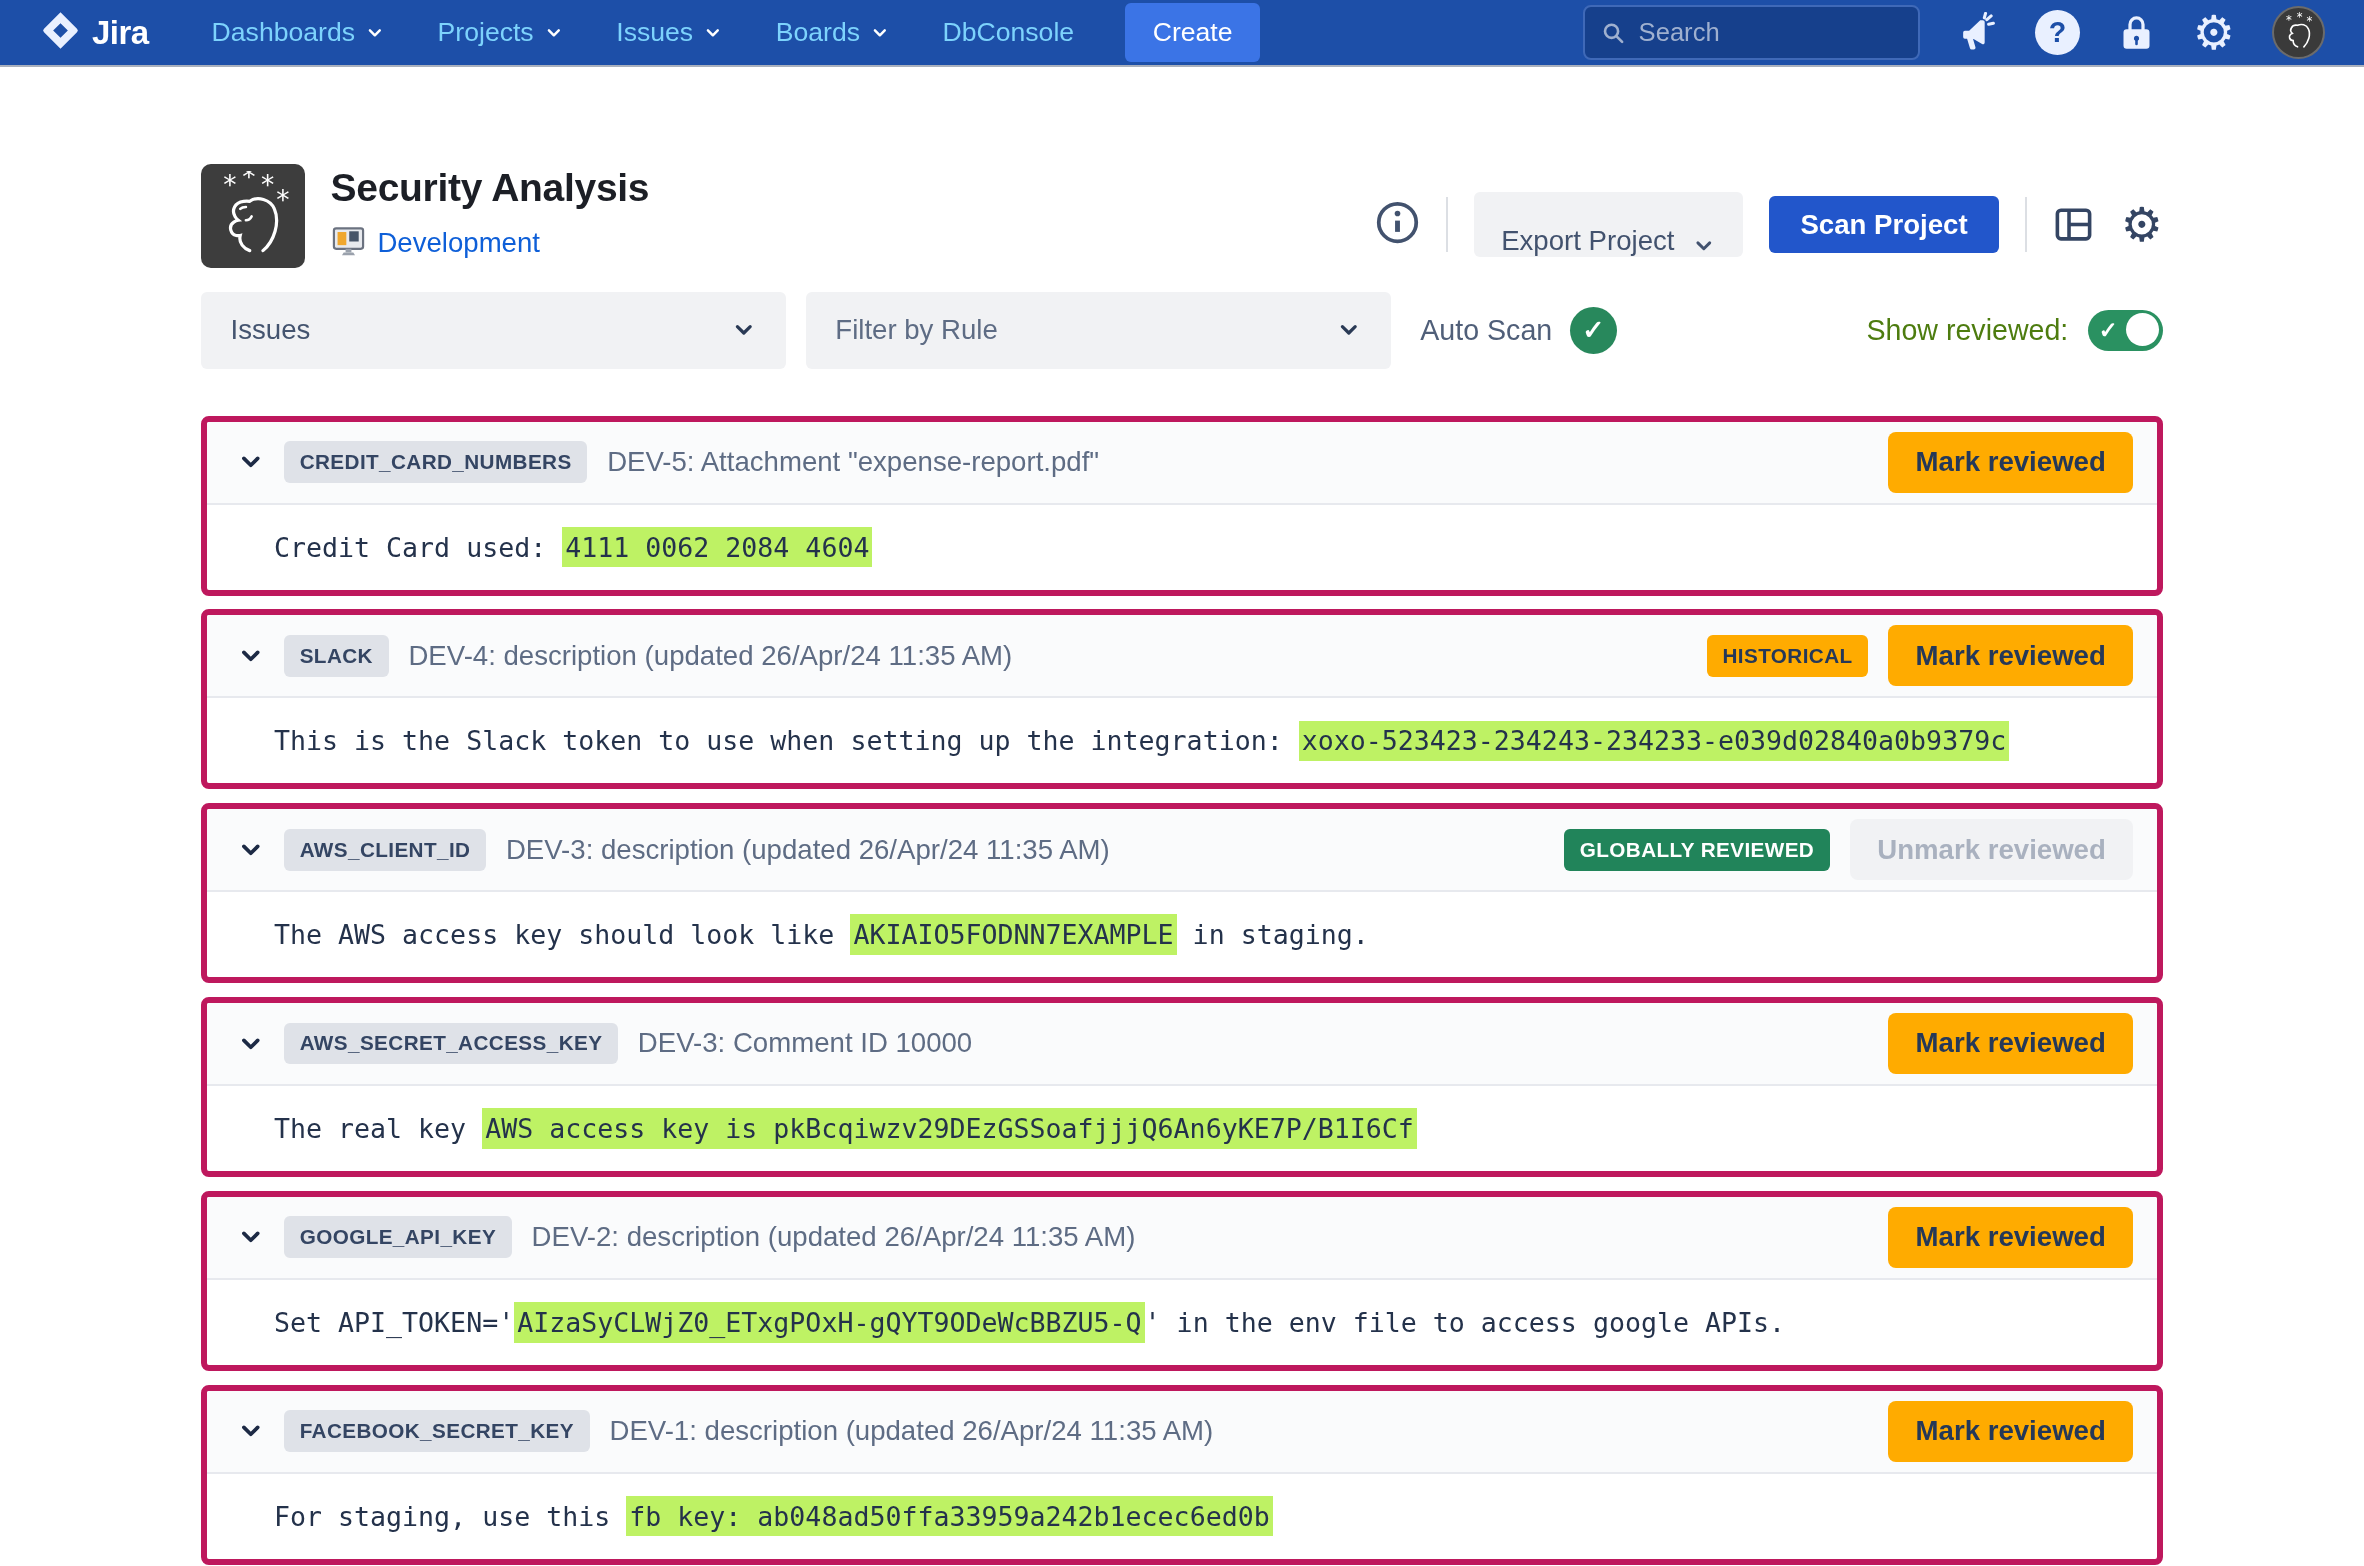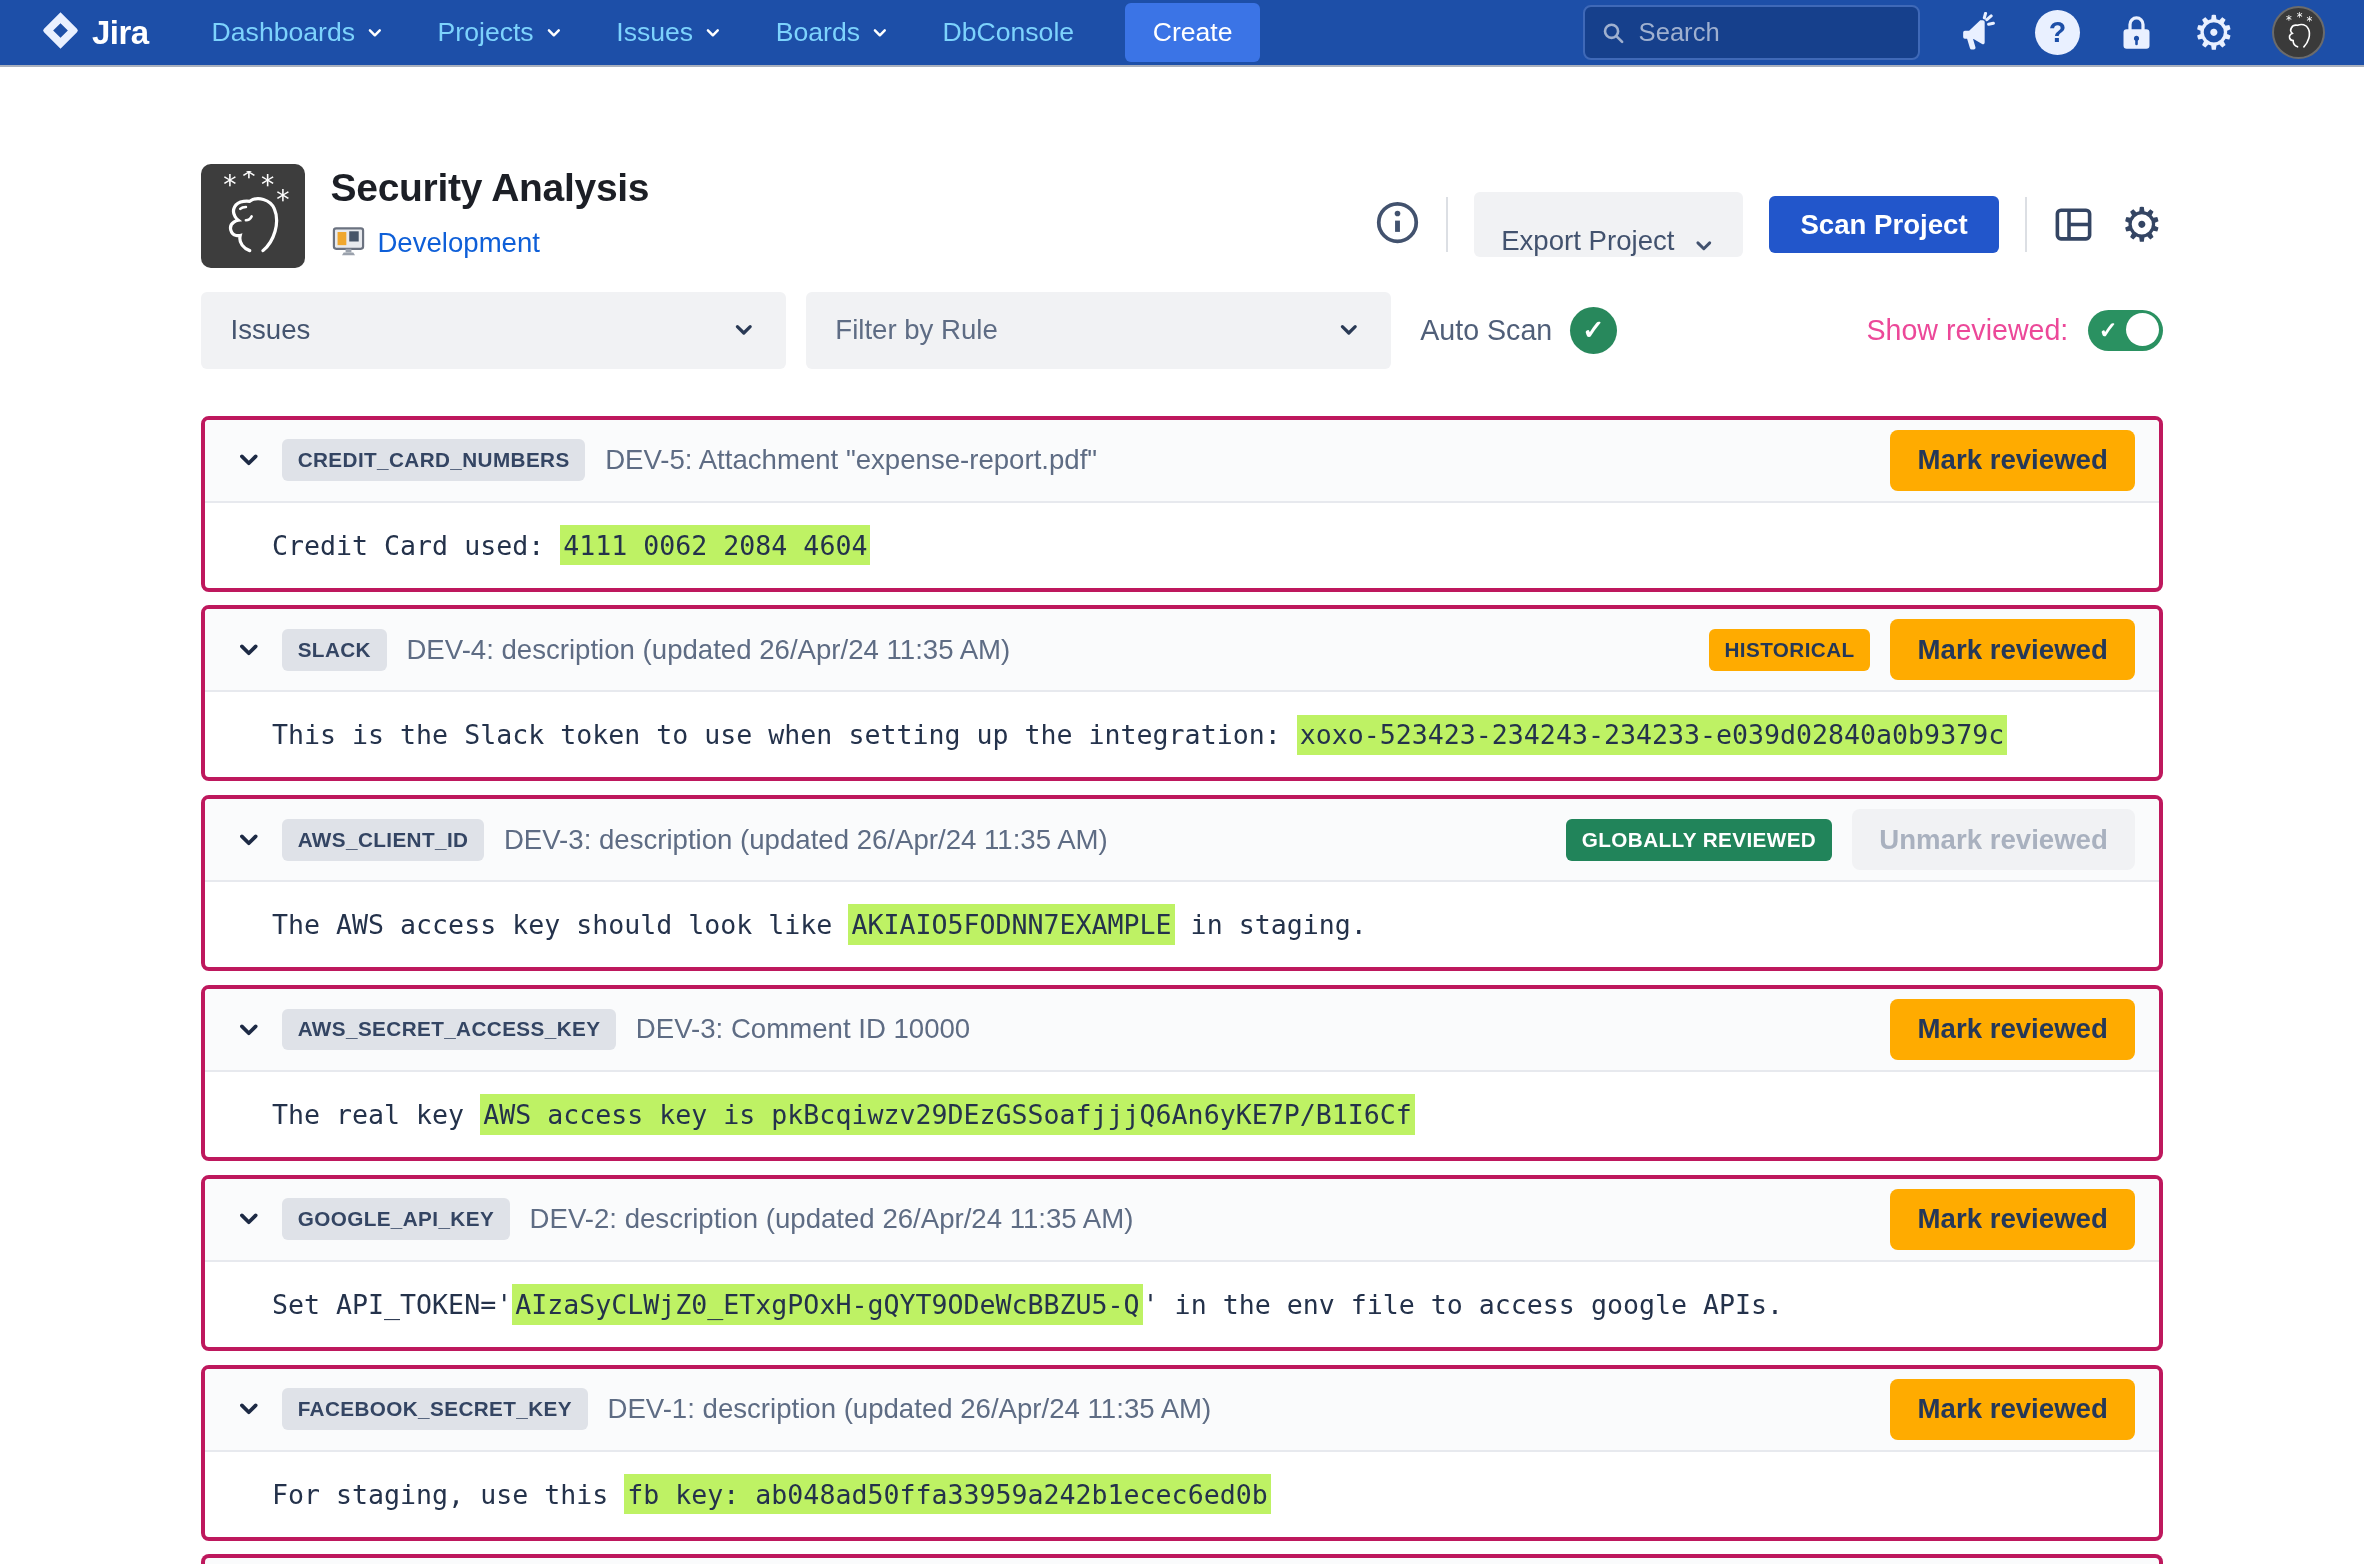--- a/index.html
+++ b/index.html
@@ -97,28 +97,28 @@
   .select .sel-placeholder { color:#5e6c84; }
   .auto-scan { margin-left:29.6px; display:flex; align-items:center; gap:17.7px; }
   .auto-scan-label { font-size:28.6px; color:#505f79; }
   .check-circle {
     width:47px; height:47px; border-radius:50%; background:#28885c;
     color:#fff; font-size:26.6px; font-weight:700;
     display:flex; align-items:center; justify-content:center;
   }
   .filter-spacer { flex:1; }
   .show-reviewed { display:flex; align-items:center; gap:19.7px; }
-  .show-reviewed-label { font-size:28.6px; color:#ec4899; }
+  .show-reviewed-label { font-size:28.6px; color:#4d7c0f; }
   .toggle { width:75px; height:41px; border-radius:20.7px; background:#2a9161; position:relative; cursor:pointer; }
   .toggle .tick { position:absolute; left:10.8px; top:50%; transform:translateY(-50%); color:#fff; font-size:22.7px; font-weight:700; }
   .toggle .knob { position:absolute; right:3.9px; top:3.9px; width:33px; height:33px; border-radius:50%; background:#fff; }
 
   
   .findings { margin-top:47px; display:flex; flex-direction:column; gap:13.8px; }
-  .card { border:4px solid #be185d; border-radius:7.9px; background:#fff; overflow:hidden; }
+  .card { border:6px solid #be185d; border-radius:7.9px; background:#fff; overflow:hidden; }
   .card-header {
     height:83px; background:#fafbfc; border-bottom:2px solid #e7e9ee;
     display:flex; align-items:center; gap:19.7px; padding:0 23.6px 0 29.6px;
   }
   .chev-btn { background:none; border:none; cursor:pointer; display:flex; align-items:center; padding:0; }
   .rule-badge {
     background:#dfe2e8; color:#344563; font-weight:700; font-size:20.7px;
     letter-spacing:0.4px; padding:8.9px 15.8px; border-radius:5.9px; white-space:nowrap;
   }
   .card-title { color:#5e6c84; font-size:27.6px; white-space:nowrap; }

